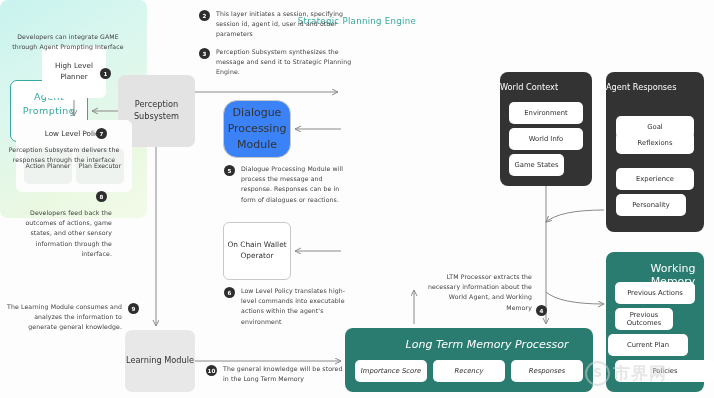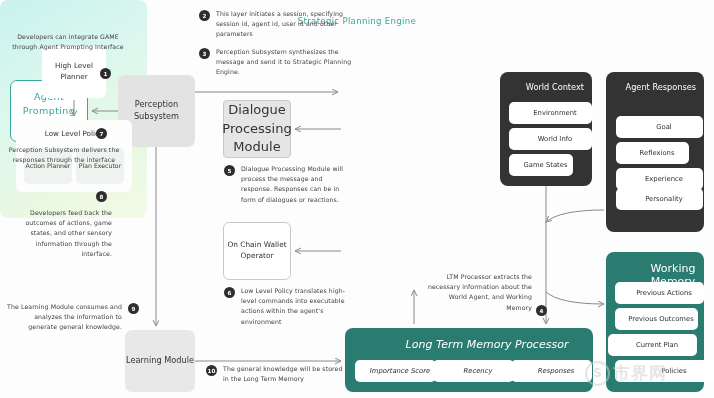--- a/index.html
+++ b/index.html
@@ -15,42 +15,42 @@
   .badge{position:absolute;width:11px;height:11px;border-radius:50%;background:#2e2e2e;
          color:#fff;font-size:5.6px;display:flex;align-items:center;justify-content:center;
          font-weight:700;}
   
   .api{left:10px;top:80px;width:78px;height:62px;border:1.6px solid #35a9a0;border-radius:7px;
        background:#ffffff;color:#35a9a0;font-size:9.5px;letter-spacing:.4px;}
   .percep{left:118px;top:75px;width:77px;height:72px;background:#e3e3e3;border-radius:7px;
           color:#333;font-size:8.2px;}
   .learn{left:125px;top:330px;width:70px;height:62px;background:#e8e8e8;border-radius:7px;
          color:#333;font-size:8.2px;}
-  .dpm{left:223px;top:100px;width:68px;height:58px;background:#e5e5e5;border:1px solid #c9c9c9;
-       border-radius:4px;font-size:13px;color:#333;}
+  .dpm{left:223px;top:100px;width:68px;height:58px;background:#3b82f6;border:1px solid #c9c9c9;
+       border-radius:14px;font-size:11px;color:#333;}
   .ocw{left:223px;top:222px;width:68px;height:58px;background:#fff;border:1px solid #c9c9c9;
        border-radius:6px;font-size:7.4px;color:#333;}
   .spe{left:341px;top:68px;width:147px;height:218px;border-radius:8px;
        background:linear-gradient(150deg,#c9f3ef 0%,#dcf7ee 40%,#eaf8e2 75%,#f3fbe8 100%);}
   .spe-title{position:absolute;top:16px;left:0;right:0;text-align:center;color:#35a9a0;
              font-size:8.6px;letter-spacing:.3px;}
   .hlp{position:absolute;left:42px;top:46px;width:64px;height:52px;background:#fff;
        border-radius:6px;font-size:7.2px;color:#333;display:flex;flex-direction:column;
        align-items:center;justify-content:center;text-align:center;line-height:1.5;}
   .llp{position:absolute;left:16px;top:120px;width:116px;height:72px;background:#fcfdfc;
        border-radius:6px;}
   .llp-title{position:absolute;top:9px;left:0;right:0;text-align:center;font-size:7.2px;color:#333;}
   .llp-sub{position:absolute;top:28px;width:48px;height:36px;background:#eef3ef;border-radius:5px;
            font-size:6.2px;color:#3a3a3a;display:flex;flex-direction:column;align-items:center;
            justify-content:center;text-align:center;line-height:1.5;}
   .dark{position:absolute;background:#333333;border-radius:8px;}
-  .dark .pt{position:absolute;left:0;right:8px;text-align:right;color:#fff;font-size:8.2px;
+  .dark .pt{position:absolute;left:0;right:8px;text-align:left;color:#fff;font-size:8.2px;
             line-height:1.45;}
   .chip{position:absolute;background:#fff;border-radius:5px;color:#2f2f2f;font-size:6.8px;
-        display:flex;align-items:center;justify-content:center;text-align:center;padding-left:9px;}
+        display:flex;align-items:center;justify-content:center;text-align:center;}
   .wc{left:500px;top:72px;width:92px;height:114px;}
   .ar{left:606px;top:72px;width:98px;height:160px;}
   .teal{position:absolute;background:#2a7c70;border-radius:8px;}
   .teal .pt{position:absolute;left:0;right:0;text-align:center;color:#fff;font-size:11px;margin-left:36px;}
   .wm{left:606px;top:252px;width:98px;height:140px;}
   .ltm{left:345px;top:328px;width:248px;height:64px;font-style:italic;}
   .wmk{position:absolute;left:585px;top:352px;width:126px;height:42px;opacity:.55;
        display:flex;align-items:center;gap:3px;}
   .wmk-c{width:21px;height:21px;border-radius:50%;border:2.4px solid #cfcfcf;color:#cfcfcf;
          font-size:12px;display:flex;align-items:center;justify-content:center;font-weight:700;}
@@ -105,29 +105,29 @@
 <div class="dark wc">
   <div class="pt" style="top:10px">World Context</div>
   <div class="chip" style="left:9px;top:30px;width:74px;height:22px">Environment</div>
   <div class="chip" style="left:9px;top:56px;width:74px;height:22px">World Info</div>
   <div class="chip" style="left:9px;top:82px;width:55px;height:22px">Game States</div>
 </div>
 
 <div class="dark ar">
   <div class="pt" style="top:10px">Agent Responses</div>
   <div class="chip" style="left:10px;top:44px;width:78px;height:22px">Goal</div>
-  <div class="chip" style="left:10px;top:70px;width:64px;height:22px">Reflexions</div>
+  <div class="chip" style="left:10px;top:60px;width:78px;height:22px">Reflexions</div>
   <div class="chip" style="left:10px;top:96px;width:78px;height:22px">Experience</div>
-  <div class="chip" style="left:10px;top:116px;width:78px;height:22px">Personality</div>
+  <div class="chip" style="left:10px;top:122px;width:70px;height:22px">Personality</div>
 </div>
 
 <div class="teal wm">
   <div class="pt" style="top:10px">Working Memory</div>
   <div class="chip" style="left:9px;top:30px;width:80px;height:22px">Previous Actions</div>
-  <div class="chip" style="left:9px;top:56px;width:74px;height:22px">Previous Outcomes</div>
+  <div class="chip" style="left:9px;top:56px;width:58px;height:22px">Previous Outcomes</div>
   <div class="chip" style="left:2px;top:82px;width:80px;height:22px">Current Plan</div>
   <div class="chip" style="left:9px;top:108px;width:100px;height:22px">Policies</div>
 </div>
 
 <div class="teal ltm">
   <div class="pt" style="top:10px">Long Term Memory Processor</div>
   <div class="chip" style="left:10px;top:32px;width:72px;height:22px">Importance Score</div>
   <div class="chip" style="left:88px;top:32px;width:72px;height:22px">Recency</div>
   <div class="chip" style="left:166px;top:32px;width:72px;height:22px">Responses</div>
 </div>

